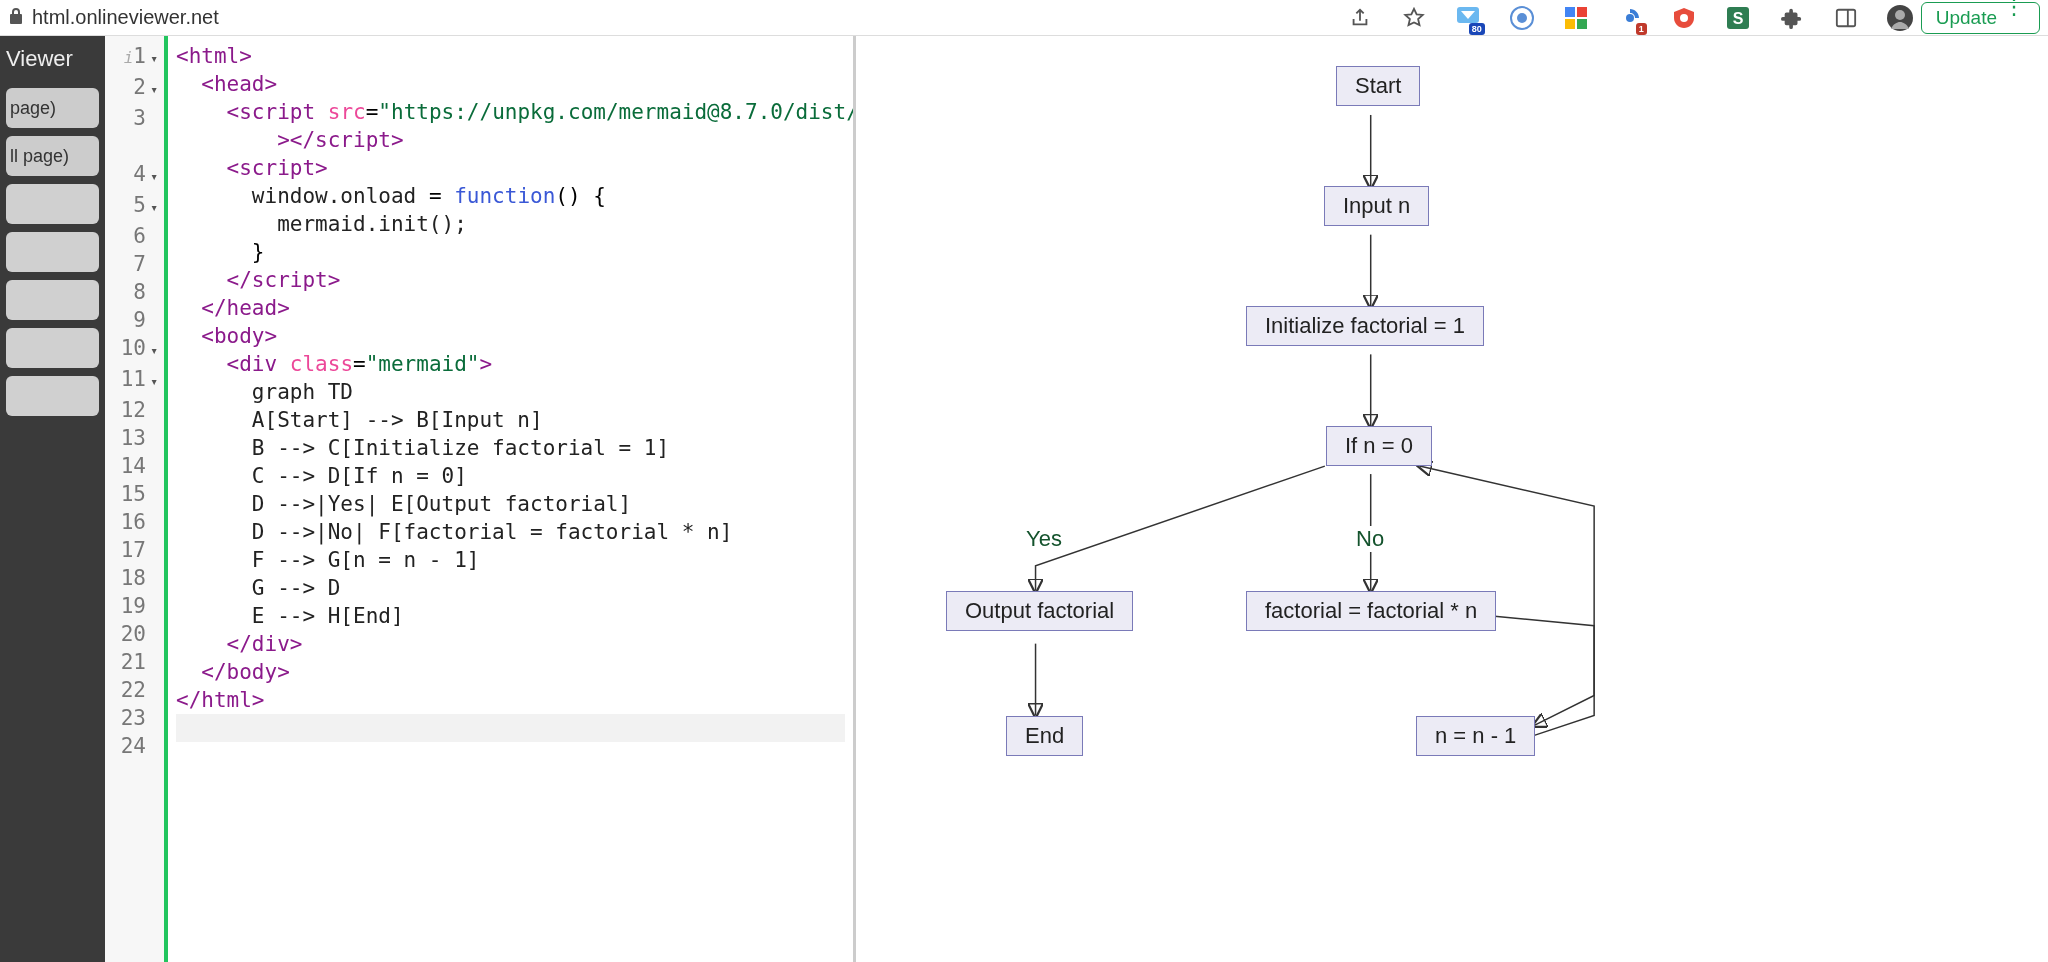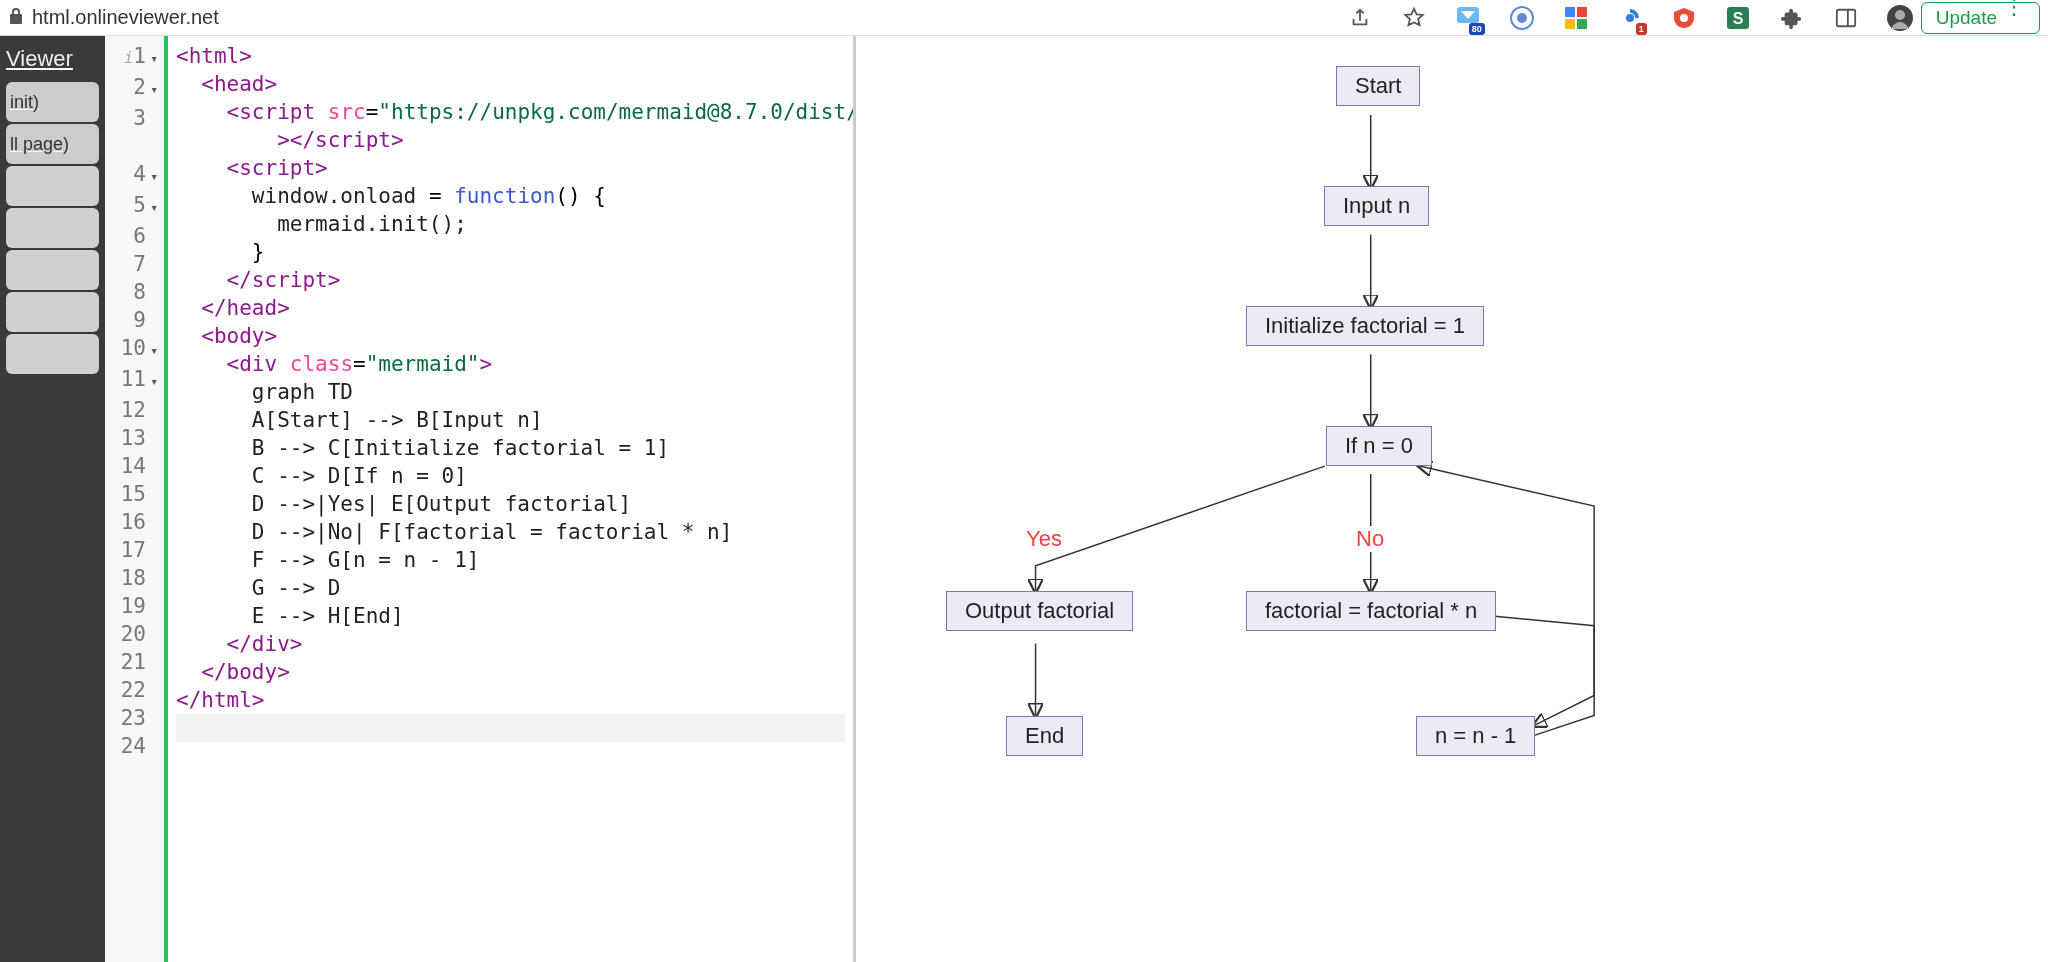--- a/index.html
+++ b/index.html
@@ -23,23 +23,22 @@
     display:flex; align-items:flex-start; gap:6px;
   }
   .dots { color:#1a9c52; font-size:22px; line-height:0; }
 
   
   .main { display: flex; height: calc(100% - 36px); }
 
   
   .sidebar {
     width: 105px; background: #3a3a3a; color: #fff;
-    padding: 6px; display:flex; flex-direction:column; gap:2px;
+    padding: 6px; display:flex; flex-direction:column; gap:8px;
     overflow:hidden;
-    text-decoration:underline;
   }
   .sidebar-title { font-size: 22px; color:#eee; padding: 4px 0 8px 0; white-space:nowrap;}
   .side-btn {
     background:#ccc; color:#333; border:none; border-radius:6px;
     height:40px; width:100%; font-size:18px; text-align:left; padding-left:4px;
     white-space:nowrap; overflow:hidden;
   }
   .side-btn.blank { background:#d0d0d0; }
 
   
@@ -65,21 +64,21 @@
   .preview {
     flex: 1; border-left: 3px solid #ccc; background:#fff;
     position: relative; overflow:hidden;
   }
   .node {
     position:absolute; border:1.5px solid #7a7ab8; background:#ecebf5;
     color:#222; display:flex; align-items:center; justify-content:center;
     font-size:22px; padding:6px 18px; white-space:nowrap;
   }
   .edge-label {
-    position:absolute; color:#ef4444; font-size:22px; background:#fff;
+    position:absolute; color:#14532d; font-size:22px; background:#fff;
   }
   svg.arrows { position:absolute; top:0; left:0; width:100%; height:100%; }
   svg.arrows line, svg.arrows path { stroke:#333; stroke-width:1.5; fill:none; }
 </style>
 </head>
 <body>
 
 <div class="chrome">
   <span class="lock">
     <svg width="16" height="18" viewBox="0 0 16 18">
@@ -160,21 +159,21 @@
   <button class="update-btn">
     <span>Update</span>
     <span class="dots">⋮</span>
   </button>
 </div>
 
 <div class="main">
 
   <div class="sidebar">
     <div class="sidebar-title">Viewer</div>
-    <button class="side-btn">init)</button>
+    <button class="side-btn">page)</button>
     <button class="side-btn">ll page)</button>
     <button class="side-btn blank"></button>
     <button class="side-btn blank"></button>
     <button class="side-btn blank"></button>
     <button class="side-btn blank"></button>
     <button class="side-btn blank"></button>
   </div>
 
   <div class="editor">
     <div class="gutter" id="gutter">

